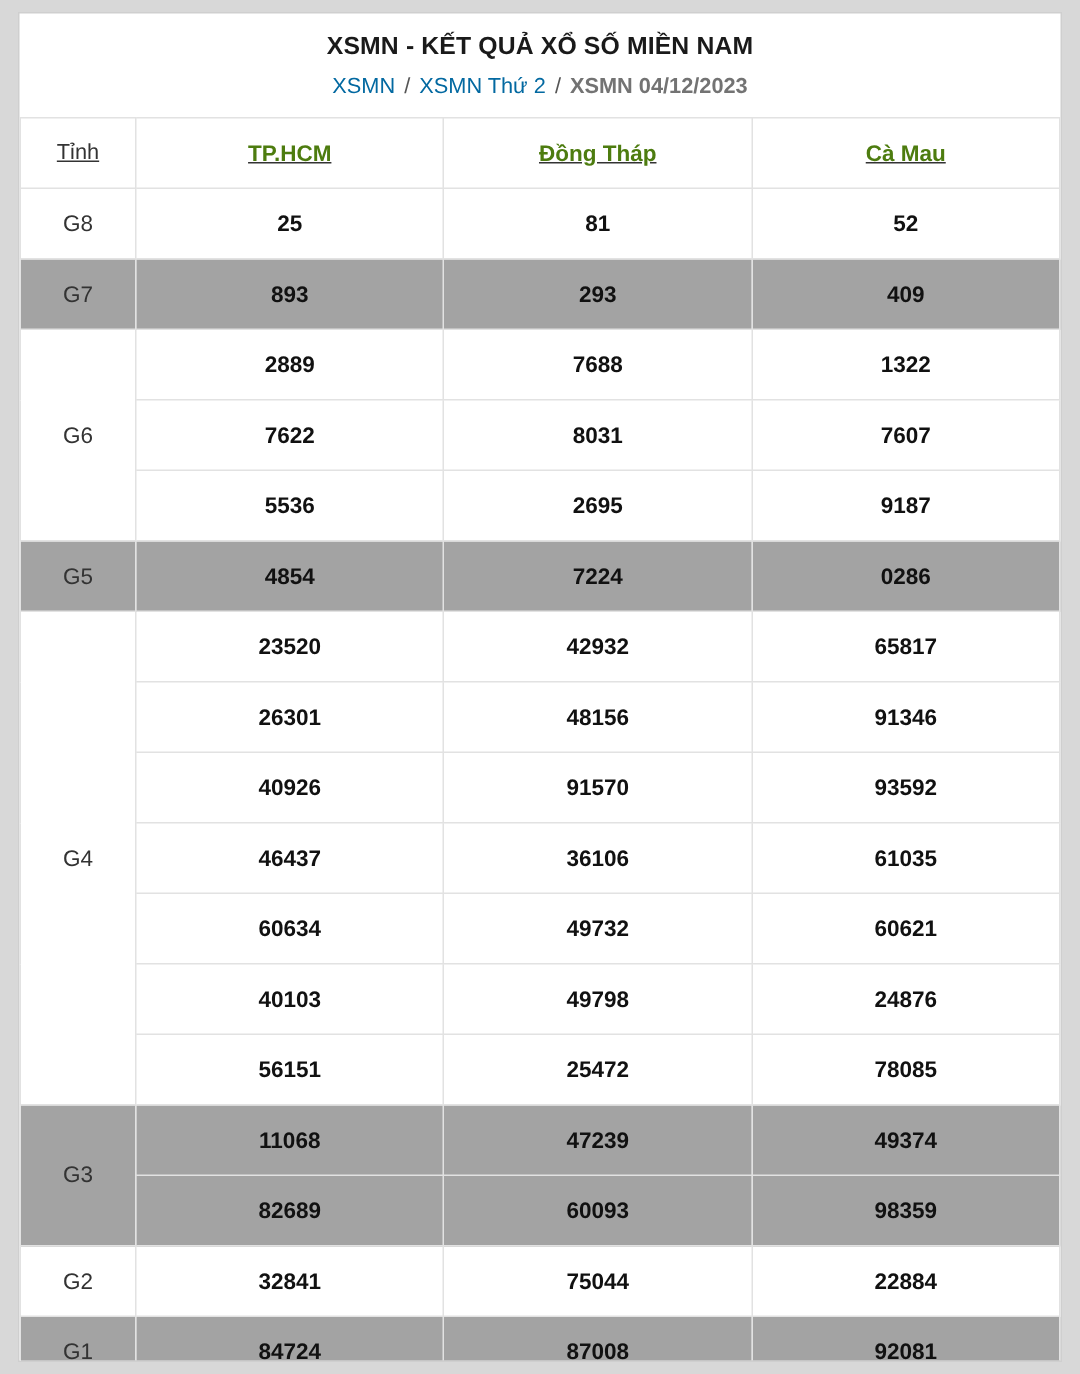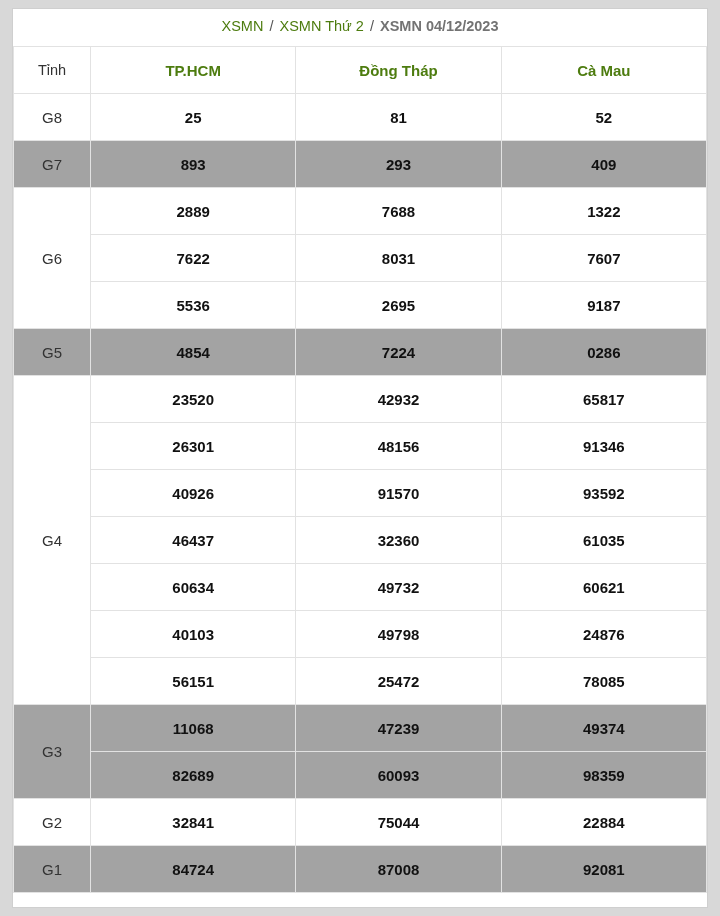--- a/index.html
+++ b/index.html
@@ -36,21 +36,21 @@
     padding: 13px 0 0 0;
     letter-spacing: 0.1px;
   }
   .subtitle {
     text-align: center;
     font-size: 14.5px;
     padding: 9px 0 12px 0;
     color: #333;
   }
   .subtitle a {
-    color: #4d7c0f;
+    color: #0369a1;
     text-decoration: none;
     font-weight: normal;
   }
   .subtitle a.current {
     color: #737373;
     font-weight: bold;
   }
   .subtitle .sep {
     color: #555;
     margin: 0 2px;
@@ -64,20 +64,21 @@
     border: 1px solid #e2e2e2;
     text-align: center;
     vertical-align: middle;
     font-size: 15px;
   }
   table.results th {
     font-weight: normal;
     color: #333;
     height: 44px;
     font-size: 14.5px;
+    text-decoration: underline;
   }
   th.prov a {
     color: #4d7c0f;
     text-decoration: none;
     font-weight: bold;
     font-size: 15px;
   }
   th.tinh {
     width: 74px;
     color: #333;
@@ -96,20 +97,21 @@
   tr.shade td, tr.shade th {
     background: #a3a3a3;
   }
 </style>
 </head>
 <body>
 
 <div class="page">
   <div class="card">
 
+    <div class="title">XSMN - KẾT QUẢ XỔ SỐ MIỀN NAM</div>
 
     <div class="subtitle">
       <a href="#">XSMN</a>
       <span class="sep">/</span>
       <a href="#">XSMN Thứ 2</a>
       <span class="sep">/</span>
       <a href="#" class="current">XSMN 04/12/2023</a>
     </div>
 
     <table class="results">
@@ -167,21 +169,21 @@
             <td class="num">48156</td>
             <td class="num">91346</td>
           </tr>
           <tr>
             <td class="num">40926</td>
             <td class="num">91570</td>
             <td class="num">93592</td>
           </tr>
           <tr>
             <td class="num">46437</td>
-            <td class="num">32360</td>
+            <td class="num">36106</td>
             <td class="num">61035</td>
           </tr>
           <tr>
             <td class="num">60634</td>
             <td class="num">49732</td>
             <td class="num">60621</td>
           </tr>
           <tr>
             <td class="num">40103</td>
             <td class="num">49798</td>

